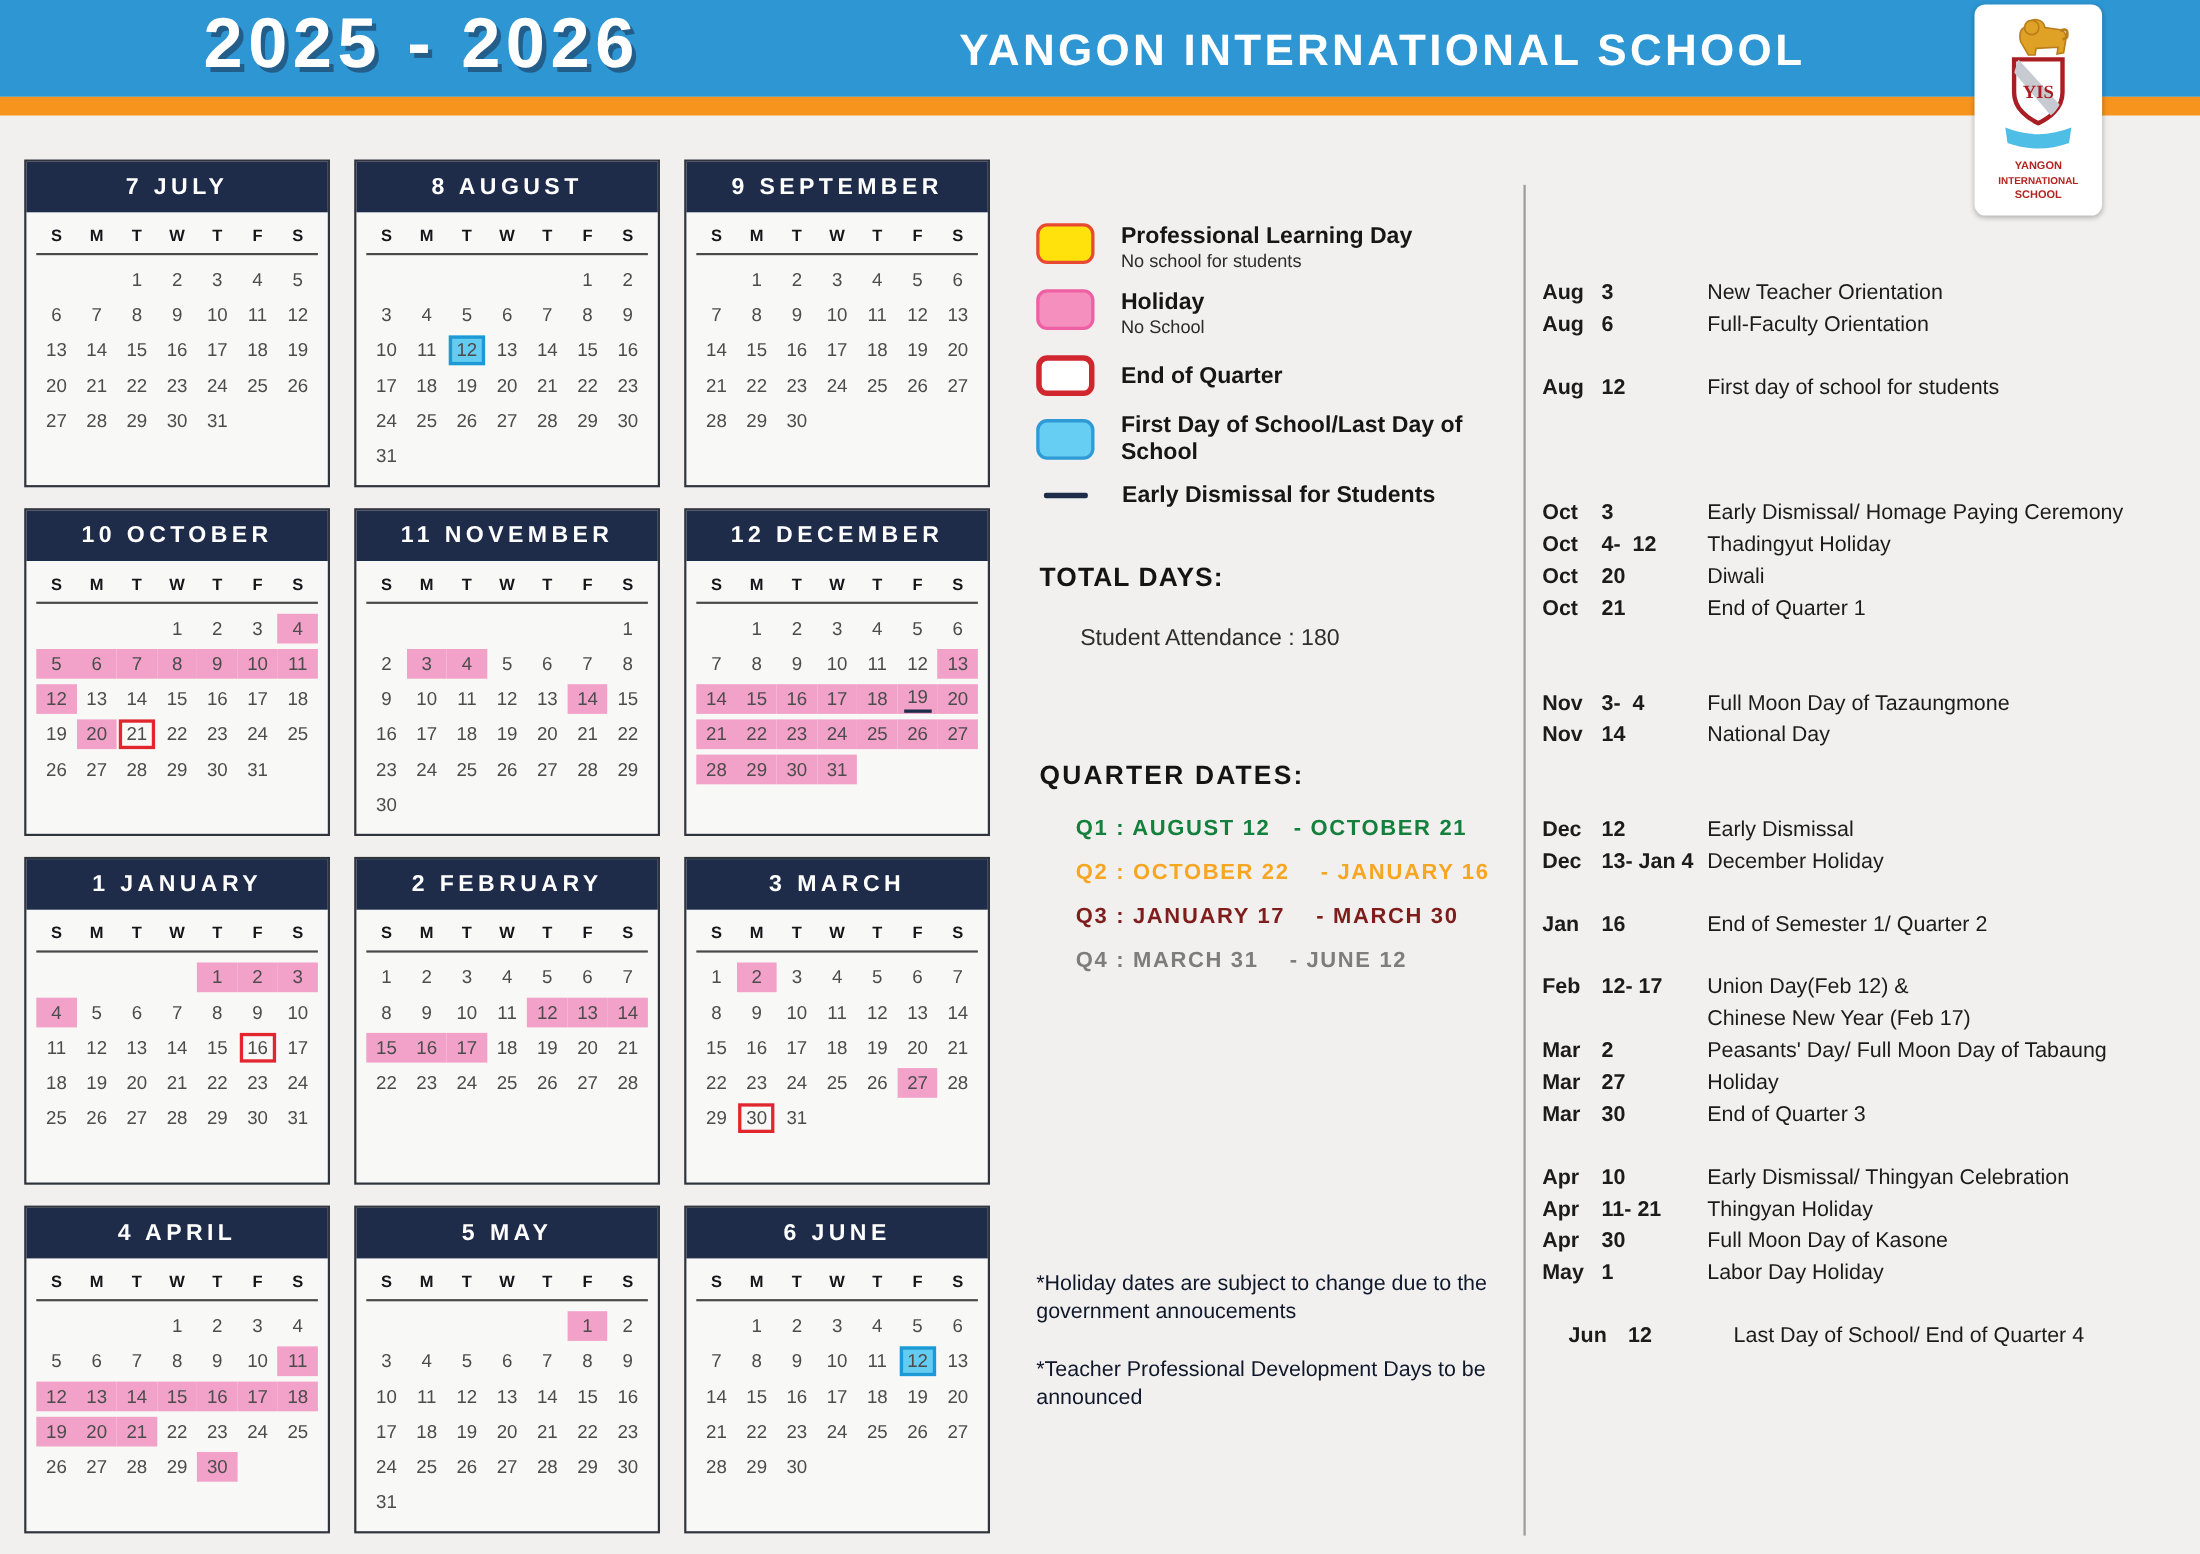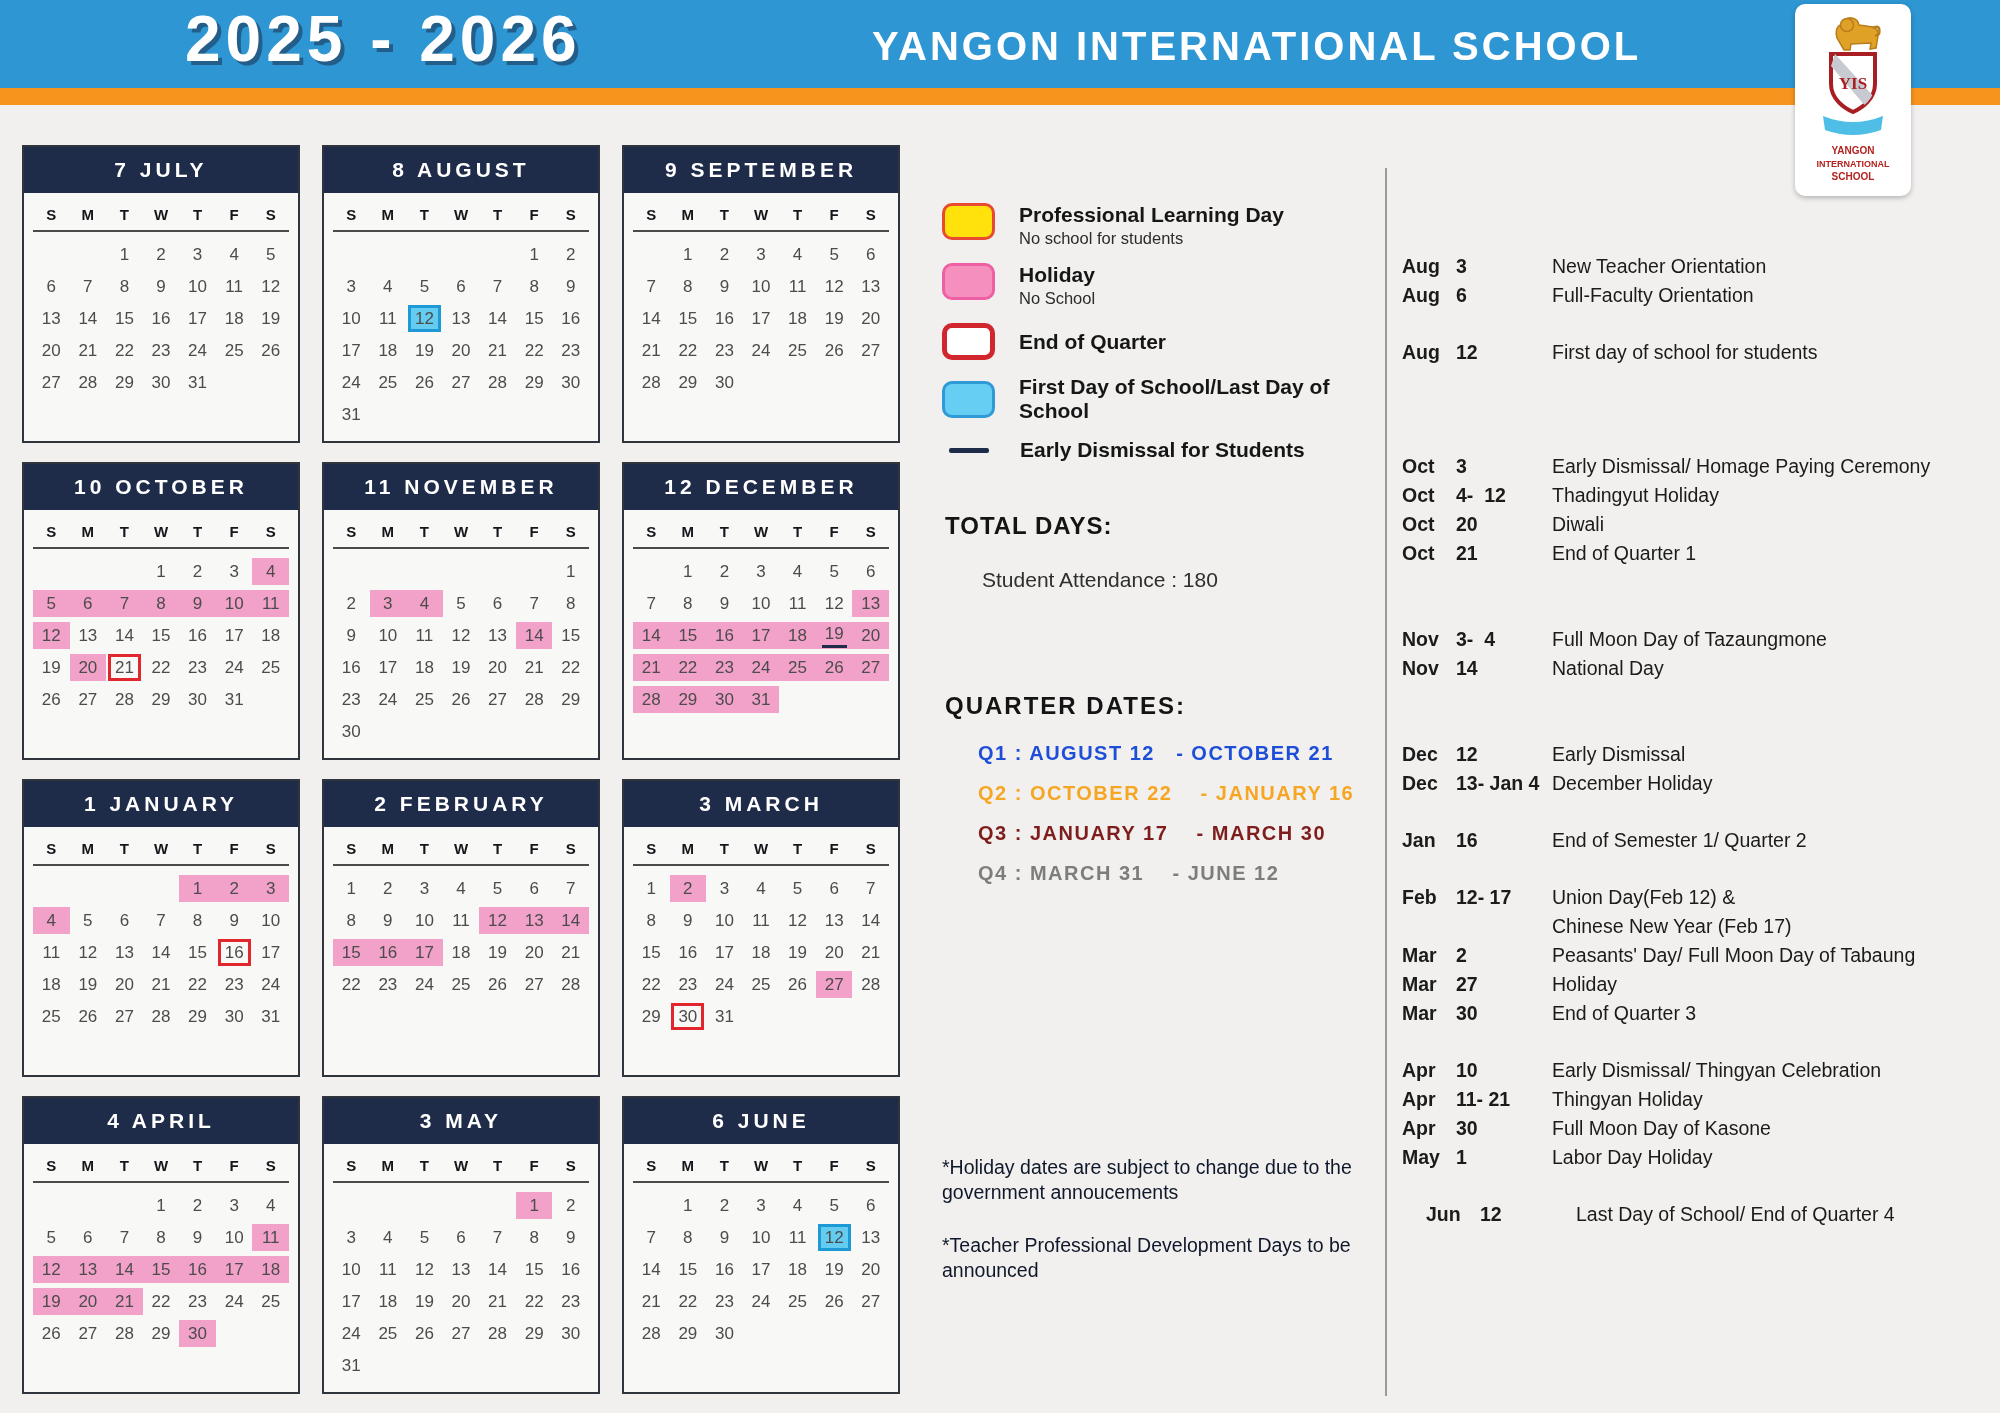--- a/index.html
+++ b/index.html
@@ -1186,21 +1186,21 @@
           <div class="day-cell">
             <span class="daynum">29</span>
           </div>
           <div class="day-cell pink">
             <span class="daynum">30</span>
           </div>
         </div>
       </div>
     </div>
     <div class="month-card">
-      <div class="month-header">3 MAY</div>
+      <div class="month-header">5 MAY</div>
       <div class="month-body">
         <div class="weekday-row">
           <span class="wd">S</span>
           <span class="wd">M</span>
           <span class="wd">T</span>
           <span class="wd">W</span>
           <span class="wd">T</span>
           <span class="wd">F</span>
           <span class="wd">S</span>
         </div>
@@ -1447,21 +1447,21 @@
         <span class="swatch line" style="background: rgb(30, 43, 73);"></span>
         <div class="legend-text">
           <div class="legend-title">Early Dismissal for Students</div>
         </div>
       </div>
     </div>
   <div class="totals-heading">TOTAL DAYS:</div>
   <div class="attendance">Student Attendance : 180</div>
   <div class="quarters-heading">QUARTER DATES:</div>
   <div class="quarter-list">
-      <div class="quarter-line" style="color: #1d4ed8;">Q1 : AUGUST 12   - OCTOBER 21</div>
+      <div class="quarter-line" style="color: #15803d;">Q1 : AUGUST 12   - OCTOBER 21</div>
       <div class="quarter-line" style="color: rgb(246, 166, 35);">Q2 : OCTOBER 22    - JANUARY 16</div>
       <div class="quarter-line" style="color: #7f1d1d;">Q3 : JANUARY 17    - MARCH 30</div>
       <div class="quarter-line" style="color: rgb(125, 125, 125);">Q4 : MARCH 31    - JUNE 12</div>
     </div>
   <div class="notes">
     <div class="note">*Holiday dates are subject to change due to the government annoucements</div>
     <div class="note">*Teacher Professional Development Days to be announced</div>
   </div>
 </section>
 

